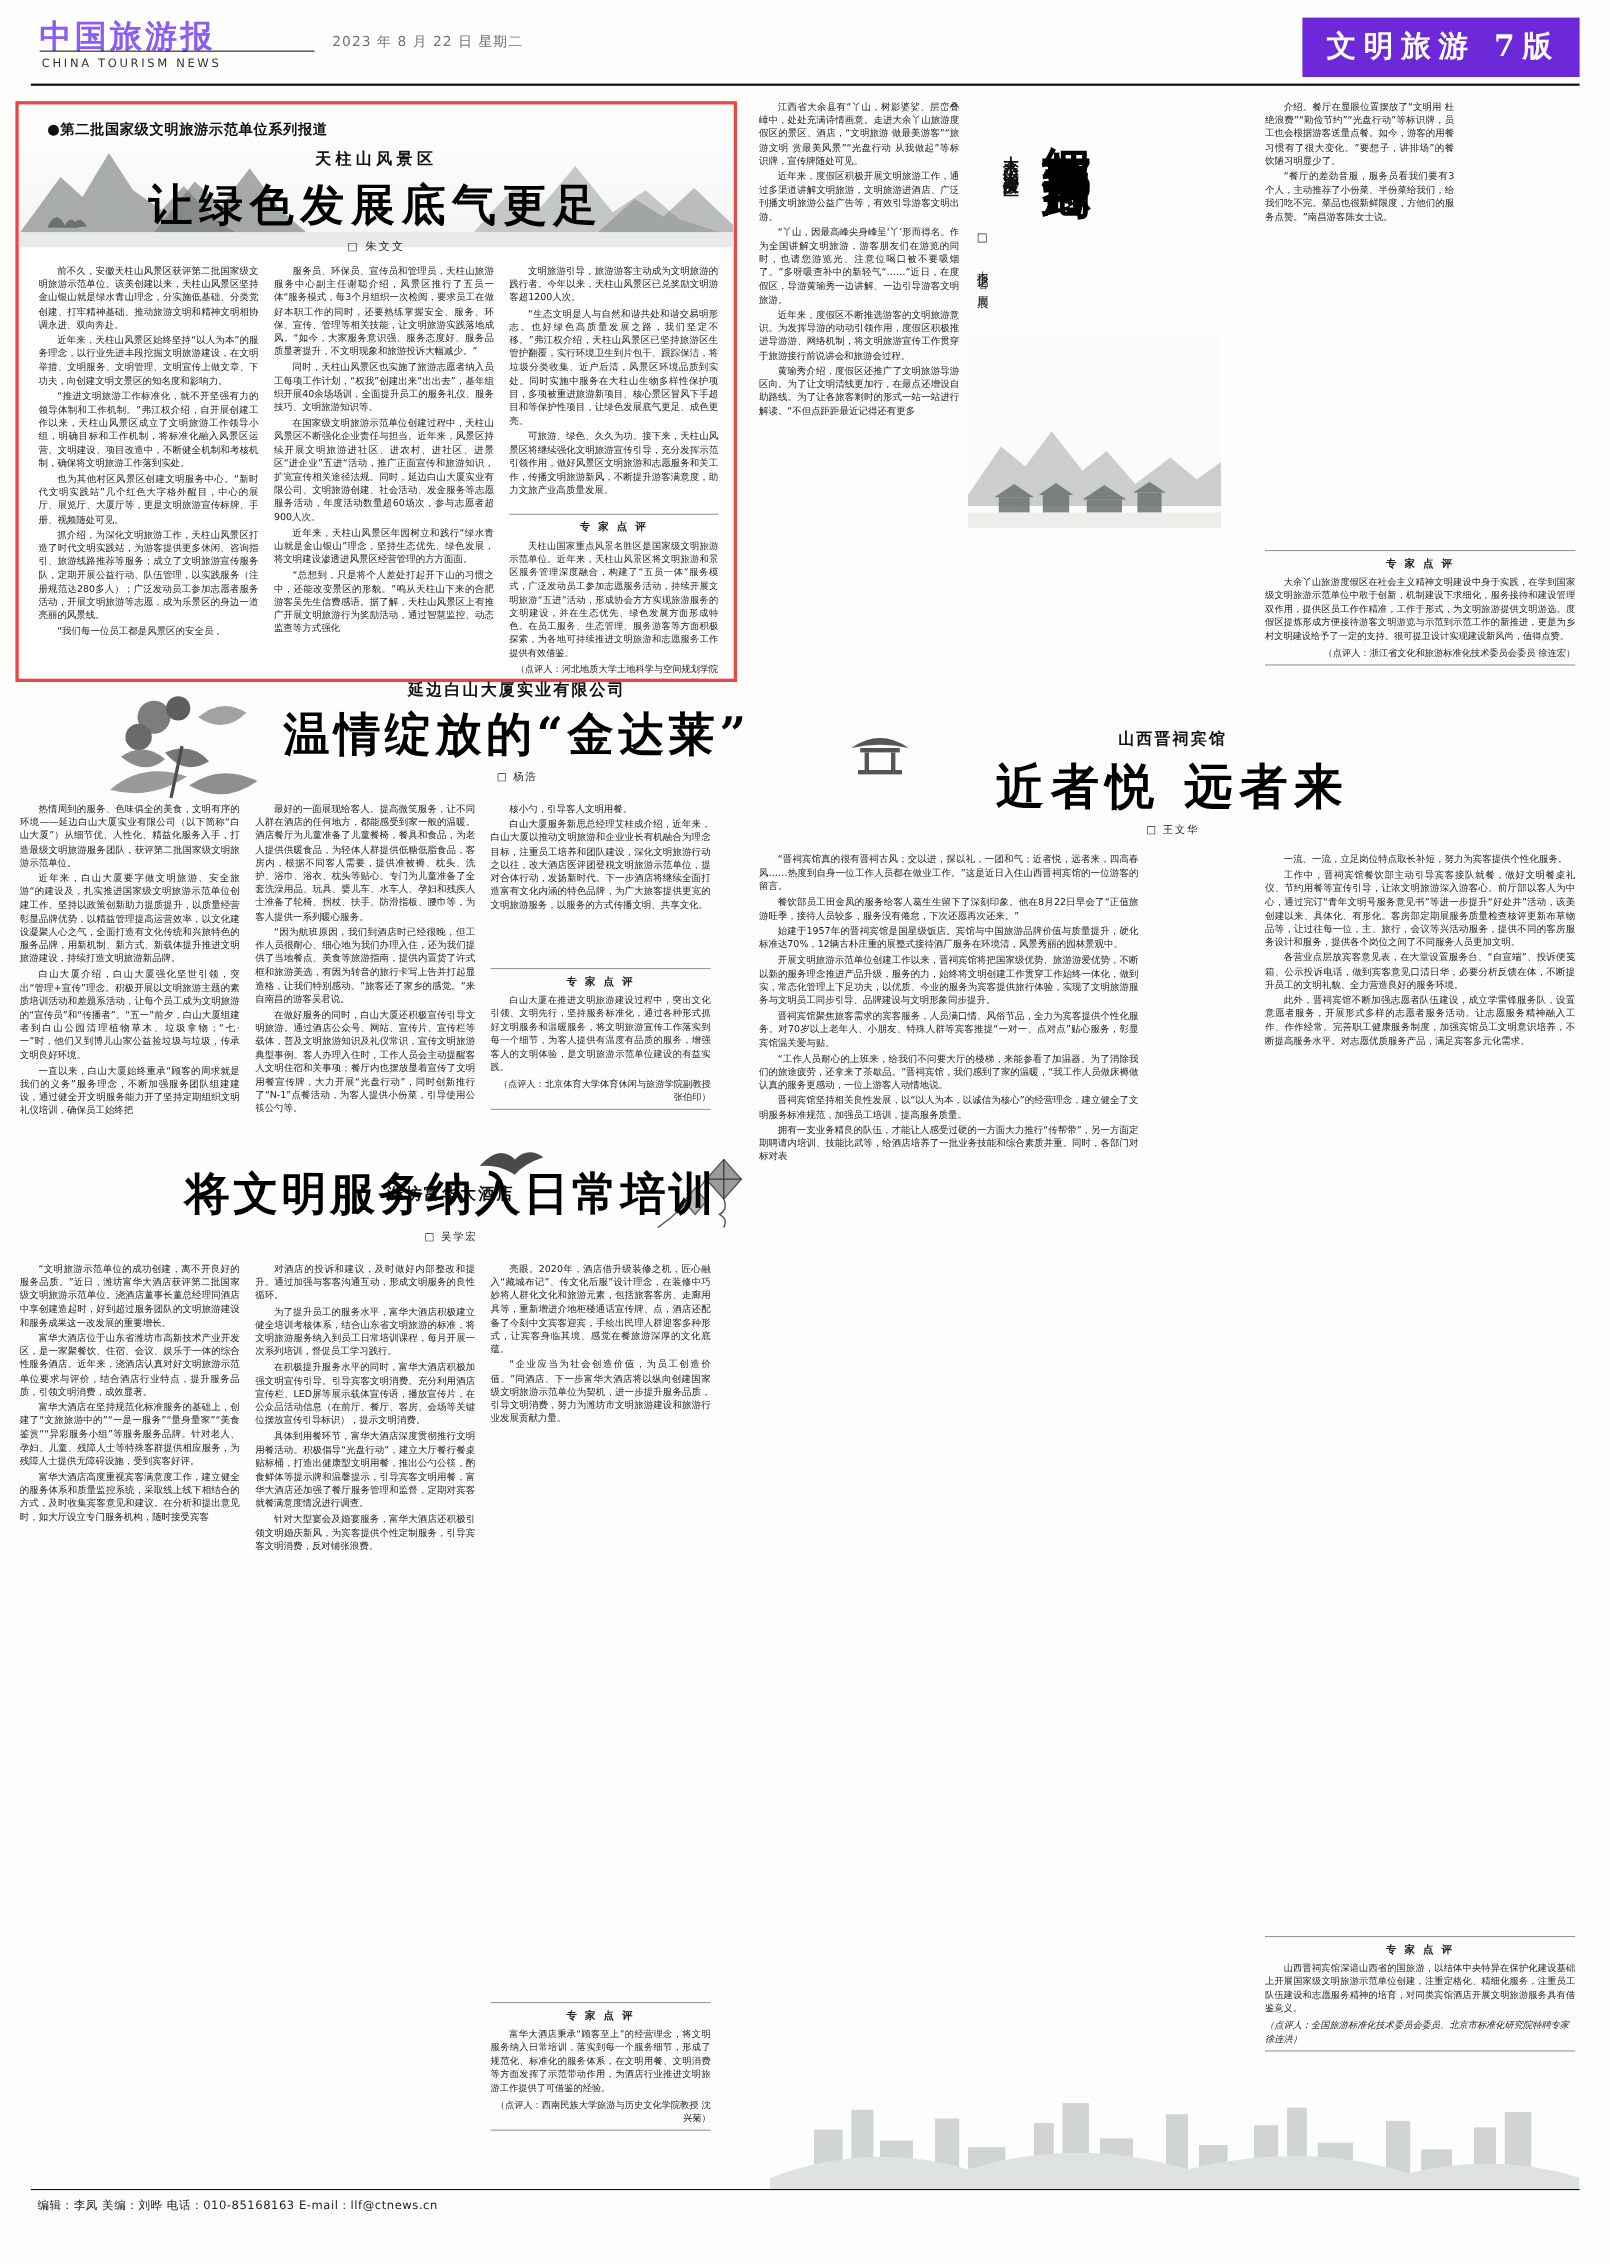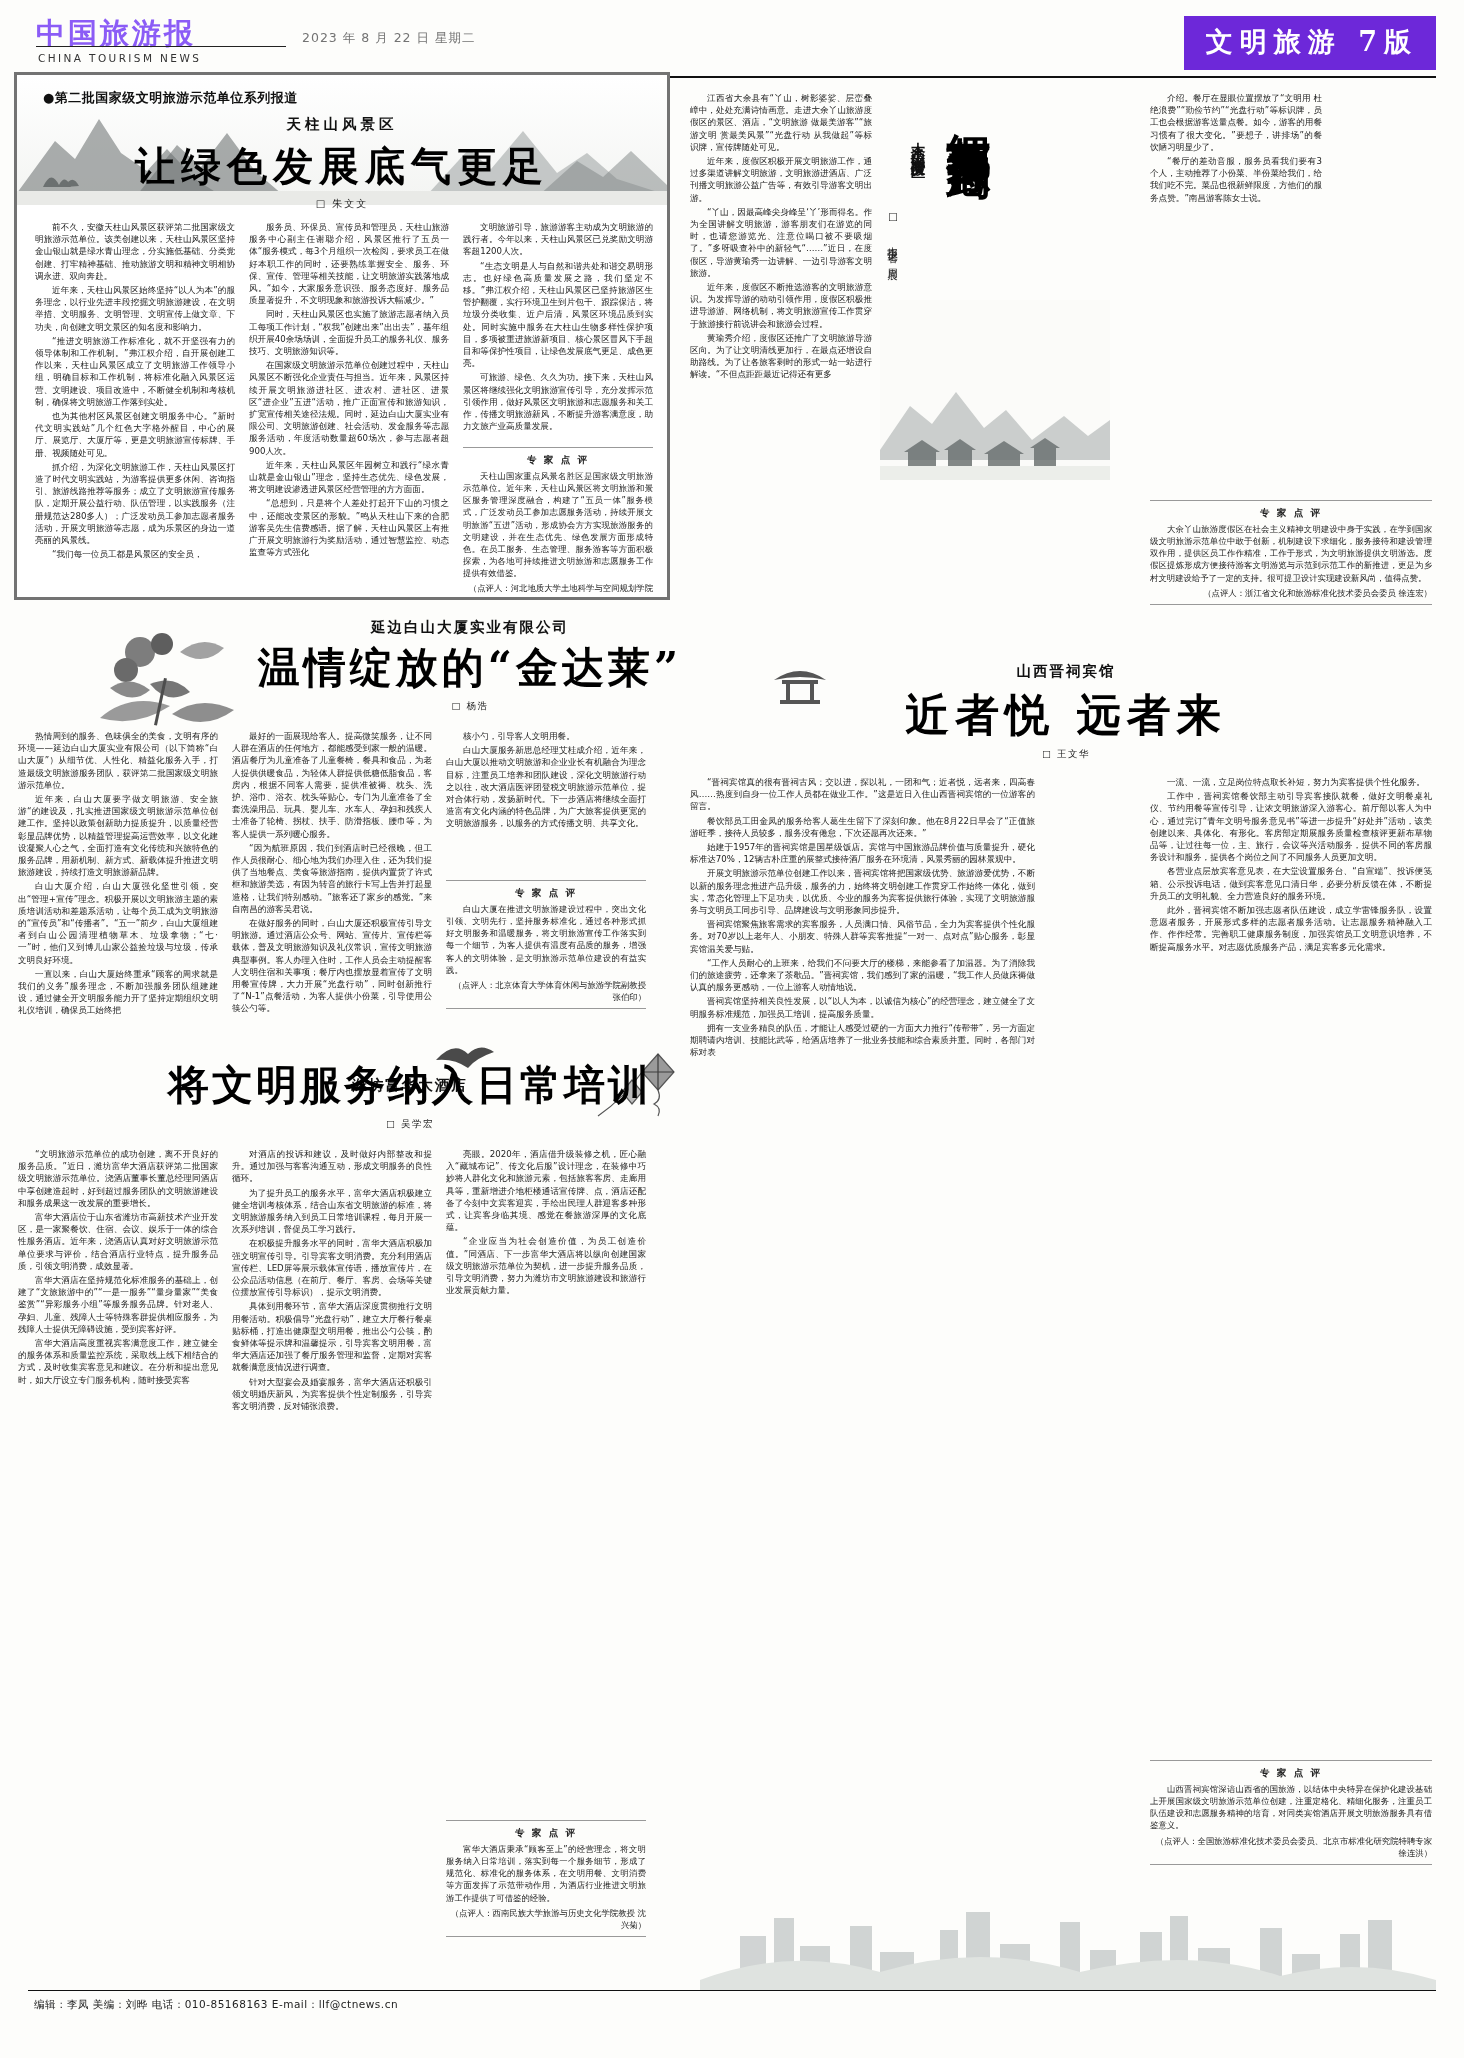--- a/index.html
+++ b/index.html
@@ -14,21 +14,21 @@
   .mast-date{position:absolute;left:302px;top:30px;font-size:12.5px;color:#737373;letter-spacing:1px;}
   .mast-sec{position:absolute;right:28px;top:16px;background:#6d28d9;color:#fff;font-family:"DejaVu Serif","Liberation Serif",serif;font-size:27px;font-weight:bold;letter-spacing:7px;padding:8px 18px 10px 22px;}
   .mast-hr{position:absolute;left:28px;top:76px;width:1408px;height:2px;background:#111;}
 
   
   .col{position:absolute;font-size:8.6px;line-height:1.42;text-align:justify;color:#222;
        font-family:"DejaVu Sans","Liberation Sans",sans-serif;}
   .col p{margin:0 0 2px 0;text-indent:17px;}
 
   
-  .lead-box{position:absolute;left:14px;top:72px;width:656px;height:528px;border:3px solid #737373;box-sizing:border-box;overflow:hidden;background:#fff;}
+  .lead-box{position:absolute;left:14px;top:92px;width:656px;height:528px;border:3px solid #ef4444;box-sizing:border-box;overflow:hidden;background:#fff;}
   .lead-art{position:absolute;left:0;top:0;width:650px;height:130px;overflow:hidden;}
   .lead-kicker{position:absolute;left:26px;top:14px;font-size:13px;font-weight:bold;color:#111;letter-spacing:.5px;z-index:3;}
   .lead-sub{position:absolute;left:0;top:40px;width:650px;text-align:center;font-size:14.5px;font-weight:bold;letter-spacing:4px;color:#111;z-index:3;}
   .lead-title{position:absolute;left:0;top:64px;width:650px;text-align:center;font-family:"DejaVu Serif","Liberation Serif",serif;font-size:40px;font-weight:bold;letter-spacing:6px;color:#000;z-index:3;}
   .lead-byline{position:absolute;left:0;top:122px;width:650px;text-align:center;font-size:10px;letter-spacing:2px;color:#222;z-index:3;}
 
   
   .vtitle{writing-mode:vertical-rl;text-orientation:upright;font-family:"DejaVu Serif","Liberation Serif",serif;font-weight:bold;letter-spacing:4px;}
 
   
@@ -256,21 +256,21 @@
   </div>
   <div class="col" style="left:1150px;top:776px;width:282px;height:700px;">
     <p>一流、一流，立足岗位特点取长补短，努力为宾客提供个性化服务。</p>
     <p>工作中，晋祠宾馆餐饮部主动引导宾客接队就餐，做好文明餐桌礼仪、节约用餐等宣传引导，让浓文明旅游深入游客心。前厅部以客人为中心，通过完订“青年文明号服务意见书”等进一步提升“好处并”活动，该美创建以来、具体化、有形化。客房部定期展服务质量检查核评更新布草物品等，让过往每一位，主、旅行，会议等兴活动服务，提供不同的客房服务设计和服务，提供各个岗位之间了不同服务人员更加文明。</p>
     <p>各营业点层放宾客意见表，在大堂设置服务台、“自宣端”、投诉便笺箱、公示投诉电话，做到宾客意见口清日华，必要分析反馈在体，不断提升员工的文明礼貌、全力营造良好的服务环境。</p>
     <p>此外，晋祠宾馆不断加强志愿者队伍建设，成立学雷锋服务队，设置意愿者服务，开展形式多样的志愿者服务活动。让志愿服务精神融入工作、作作经常。完善职工健康服务制度，加强宾馆员工文明意识培养，不断提高服务水平。对志愿优质服务产品，满足宾客多元化需求。</p>
   </div>
   <div class="col expert" style="left:1150px;top:1760px;width:282px;">
     <div class="expert-h">专 家 点 评</div>
     <p style="text-indent:17px;">山西晋祠宾馆深谙山西省的国旅游，以结体中央特异在保护化建设基础上开展国家级文明旅游示范单位创建，注重定格化、精细化服务，注重员工队伍建设和志愿服务精神的培育，对同类宾馆酒店开展文明旅游服务具有借鉴意义。</p>
-    <p style="text-indent:0;text-align:right;margin-top:3px;">（点评人：全国旅游标准化技术委员会委员、北京市标准化研究院特聘专家 徐连洪）</p>
+    <p style="text-indent:0;text-align:left;margin-top:3px;font-style:italic;">（点评人：全国旅游标准化技术委员会委员、北京市标准化研究院特聘专家 徐连洪）</p>
   </div>
 
   <svg class="skyline" viewBox="0 0 736 130" preserveAspectRatio="none">
     <g fill="#c9cdcd" opacity=".85">
       <rect x="40" y="76" width="26" height="54"></rect>
       <rect x="74" y="58" width="20" height="72"></rect>
       <rect x="100" y="86" width="30" height="44"></rect>
       <rect x="150" y="66" width="22" height="64"></rect>
       <rect x="180" y="92" width="34" height="38"></rect>
       <rect x="240" y="70" width="18" height="60"></rect>

